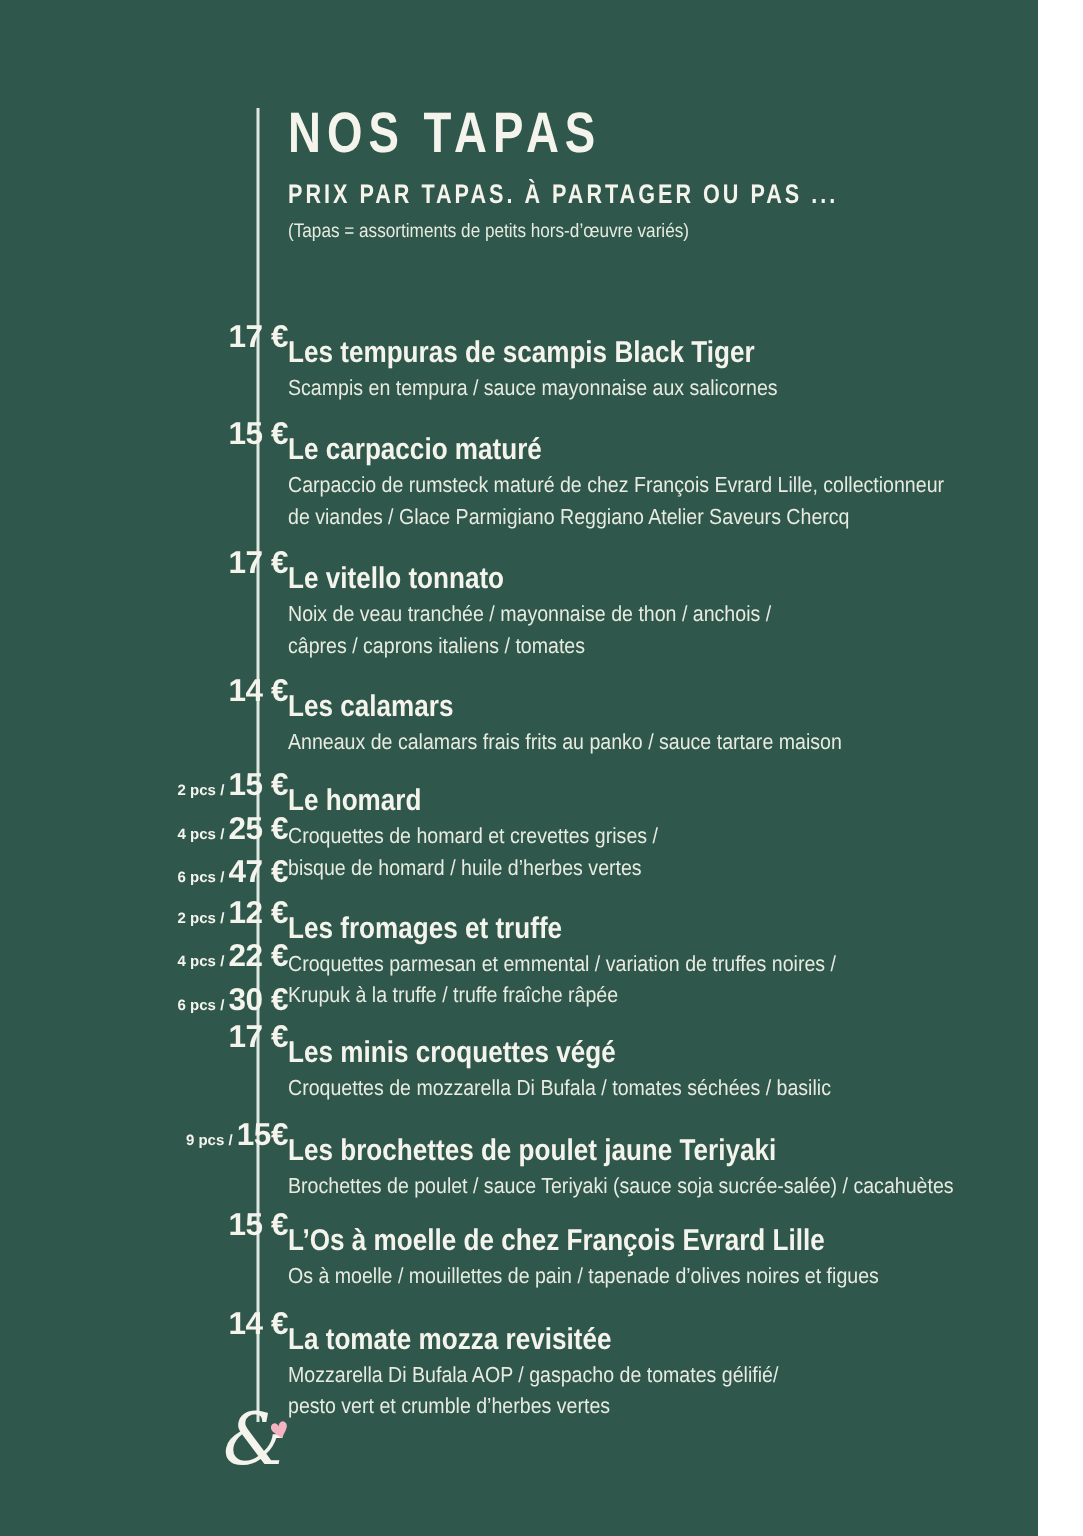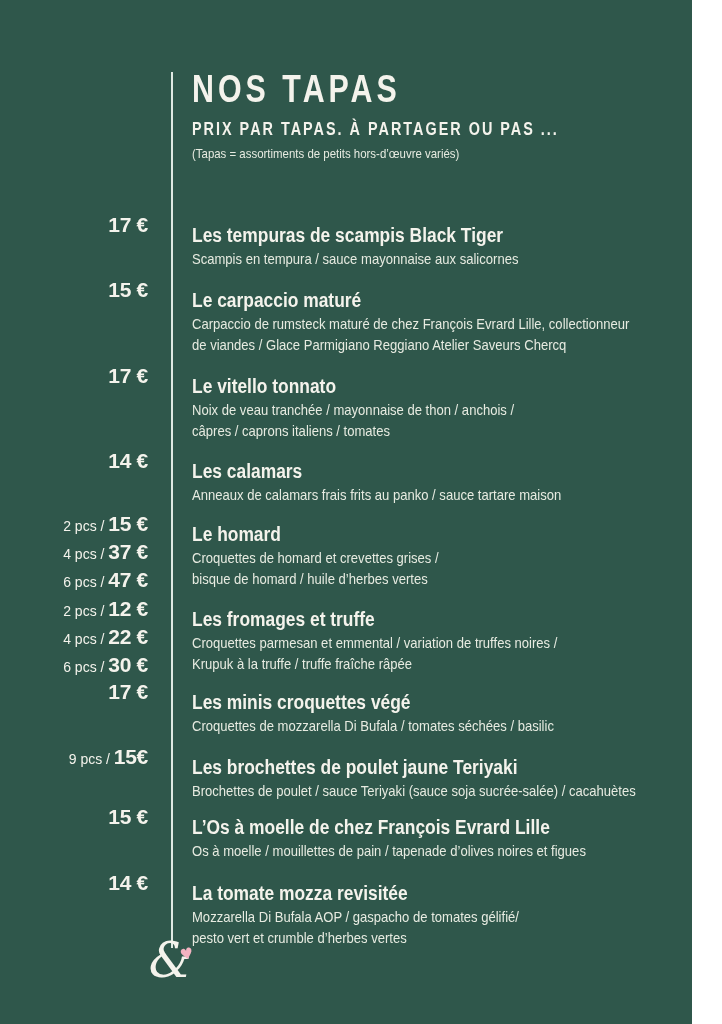--- a/index.html
+++ b/index.html
@@ -54,23 +54,24 @@
     transform-origin: left top;
     white-space: nowrap;
   }
   .row { position: absolute; left: 0; width: 722px; }
   .price-col {
     position: absolute;
     left: 0; top: 0;
     width: 148px;
     text-align: right;
     color: var(--text);
+    padding-left: 44px;
   }
   .price-line { line-height: 25px; white-space: nowrap; }
-  .price-prefix { font-size: 14px; }
+  .price-prefix { font-size: 10px; font-weight: bold; }
   .price-amount { font-size: 21px; font-weight: bold; letter-spacing: -0.3px; }
   .content-col { position: absolute; left: 192px; top: 0; width: 530px; margin-top: 11px; }
   .item-title {
     font-size: 20px;
     font-weight: bold;
     color: var(--text);
     line-height: 24px;
     white-space: nowrap;
     transform: scaleX(0.87);
     transform-origin: left top;
@@ -157,21 +158,21 @@
     </div>
     <div class="content-col">
       <div class="item-title">Les calamars</div>
       <div class="item-desc">Anneaux de calamars frais frits au panko / sauce tartare maison</div>
     </div>
   </div>
 
   <div class="row" style="top:511px">
     <div class="price-col">
       <div class="price-line"><span class="price-prefix">2 pcs / </span><span class="price-amount">15 €</span></div>
-      <div class="price-line"><span class="price-prefix">4 pcs / </span><span class="price-amount">37 €</span></div>
+      <div class="price-line"><span class="price-prefix">4 pcs / </span><span class="price-amount">25 €</span></div>
       <div class="price-line"><span class="price-prefix">6 pcs / </span><span class="price-amount">47 €</span></div>
     </div>
     <div class="content-col">
       <div class="item-title">Le homard</div>
       <div class="item-desc">Croquettes de homard et crevettes grises /
 bisque de homard / huile d’herbes vertes</div>
     </div>
   </div>
 
   <div class="row" style="top:596px">

